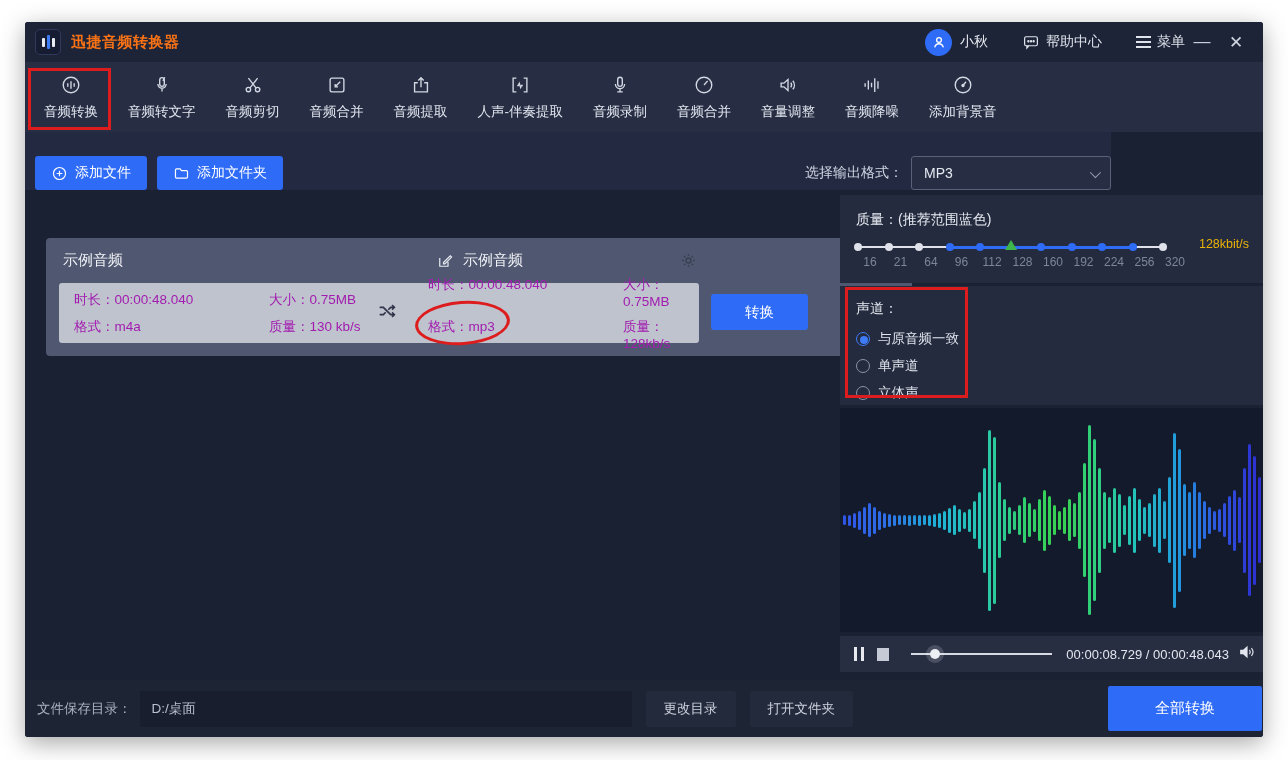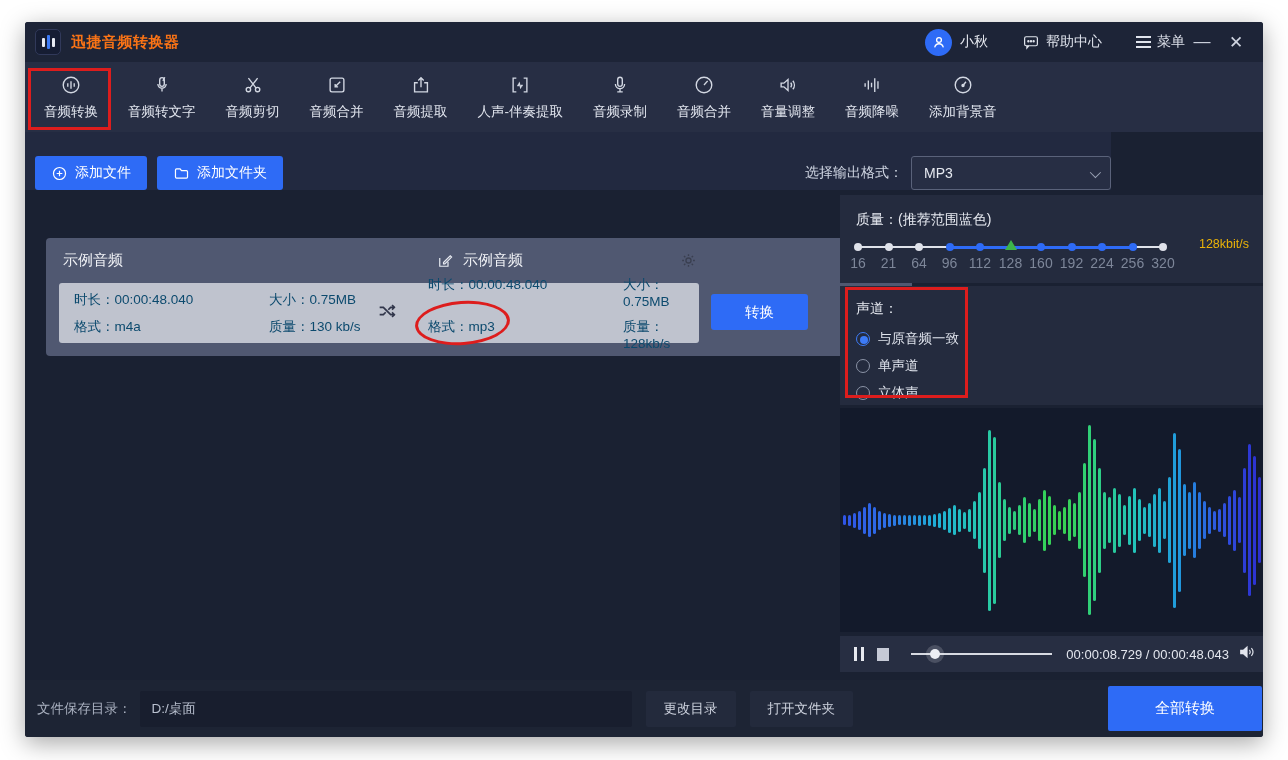--- a/index.html
+++ b/index.html
@@ -39,38 +39,38 @@
   
   #left-panel { position:absolute; left:0; top:168px; width:810px; height:490px; }
   #clear-strip { height:38px; background:#242b3e; display:flex; align-items:center; justify-content:flex-end; padding-right:14px; }
   #clear-list { display:flex; align-items:center; gap:6px; color:#c7cdd9; font-size:13.5px; cursor:pointer; }
   #file-card { position:absolute; left:10px; top:48px; width:866px; height:118px; background:#505871; border-radius:4px;margin-left:11px; }
   .card-title { position:absolute; left:17px; top:13px; color:#f0f2f6; font-size:15px; }
   .card-out-title { position:absolute; left:390px; top:13px; color:#f0f2f6; font-size:15px; display:flex; align-items:center; gap:9px; }
   .gear { position:absolute; left:633px; top:13px; cursor:pointer; }
   .card-close { position:absolute; right:10px; top:10px; width:20px; height:20px; border-radius:50%; background:#9aa0b0; color:#f2f3f7; font-size:12px; display:flex; align-items:center; justify-content:center; cursor:pointer; }
   .info-box { position:absolute; left:13px; top:45px; width:640px; height:60px; background:#bfc3ce; border-radius:3px; display:flex; align-items:center; }
-  .info-col { display:grid; grid-template-columns:195px auto; grid-row-gap:9px; font-size:13.5px; color:#0c4a6e; }
+  .info-col { display:grid; grid-template-columns:195px auto; grid-row-gap:9px; font-size:13.5px; color:#a21caf; }
   .info-col.src { margin-left:15px; width:300px; }
   .info-col.out { margin-left:28px; width:260px; }
   .shuffle { margin-left:2px; margin-right:2px; }
   .convert-btn { position:absolute; left:665px; top:56px; width:97px; height:36px; background:#2e6bf6; color:#fff; font-size:14.5px; border:none; border-radius:3px; cursor:pointer; font-family:inherit; }
 
   
   #right-panel { position:absolute; left:815px; top:168px; width:423px; height:490px; }
   .rp-box { background:#242b3e; }
   #quality-box { position:absolute; left:0; top:5px; width:423px; height:88px;text-align:center; }
   .q-title { position:absolute; left:16px; top:16px; color:#e6e9f0; font-size:14px; }
   #q-slider { position:absolute; left:18px; top:47px; width:305px; height:10px; }
   .q-line { position:absolute; top:4px; height:2px; background:#dfe2ea; left:0; width:100%; }
   .q-line-blue { position:absolute; top:4px; height:3px; background:#2e6bf6; }
   .q-dot { position:absolute; top:1px; width:8px; height:8px; border-radius:50%; transform:translateX(-4px); }
   .q-tri { position:absolute; top:-2px; width:0; height:0; border-left:6px solid transparent; border-right:6px solid transparent; transform:translateX(-6px); }
   #q-ticks { position:absolute; left:18px; top:60px; width:305px; height:14px; }
-  .q-tick { position:absolute; transform:translateX(-50%); color:#7d8699; font-size:14px; }
+  .q-tick { position:absolute; transform:translateX(-50%); color:#7d8699; font-size:12px;margin-left:12px; }
   .q-unit { position:absolute; right:14px; top:42px; color:#eab308; font-size:12.5px; }
 
   #channel-box { position:absolute; left:0; top:96px; width:423px; height:119px; display:flex; }
   .opt-col { padding:14px 0 0 16px; width:212px;font-family:Liberation Serif, serif; }
   .opt-col.enc { border-left:1px solid #343c52; padding-left:20px; width:211px; }
   .opt-title { color:#e6e9f0; font-size:14px; margin-bottom:12px; }
   .radio-row { display:flex; align-items:center; gap:8px; margin-bottom:9px; cursor:pointer; }
   .radio { width:14px; height:14px; border-radius:50%; border:1.5px solid #8b93a6; position:relative; flex:none; }
   .radio.sel { border-color:#3d7bf7; }
   .radio.sel::after { content:""; position:absolute; left:3px; top:3px; width:8px; height:8px; border-radius:50%; background:#3d7bf7; }

